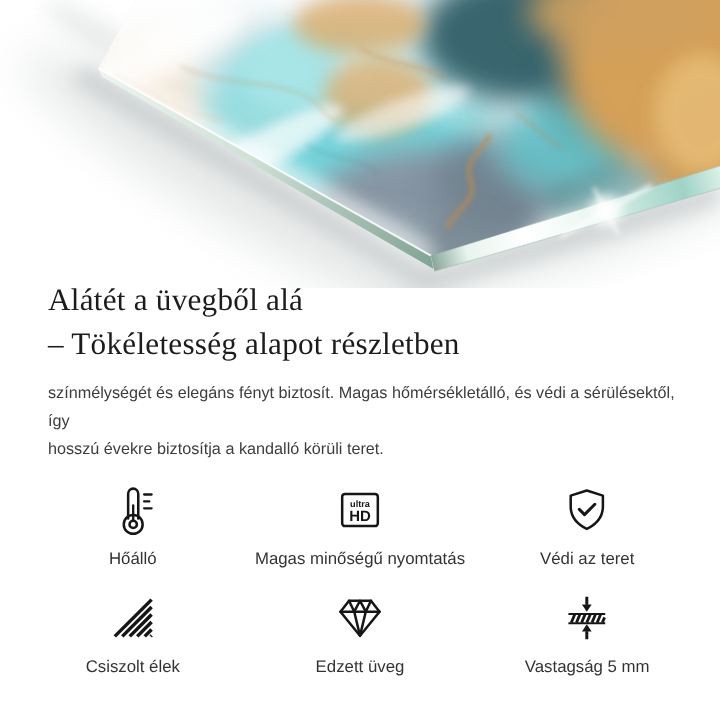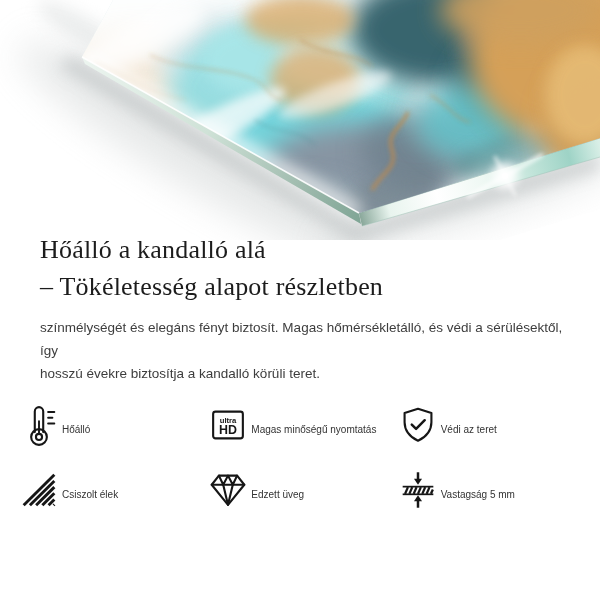--- a/index.html
+++ b/index.html
@@ -5,23 +5,23 @@
   html,body{margin:0;padding:0;background:#fff;}
   body{width:600px;height:600px;position:relative;overflow:hidden;
        font-family:"Liberation Sans",sans-serif;-webkit-font-smoothing:antialiased;}
   .hero{position:absolute;top:0;left:0;width:600px;height:240px;}
   .content{position:absolute;left:40px;top:231px;width:525px;}
   h1{margin:0;font-family:"Liberation Serif","DejaVu Serif",serif;
      font-weight:500;font-size:26px;line-height:37px;color:#1c1c1c;letter-spacing:.2px;}
   .desc{margin-top:11px;font-size:13.5px;line-height:23px;color:#3d3d3d;}
   .features{position:absolute;left:16px;top:402px;width:568px;
             display:grid;grid-template-columns:repeat(3,1fr);row-gap:19px;}
-  .feature{display:flex;flex-direction:row;align-items:center;}
+  .feature{display:flex;flex-direction:column;align-items:center;}
   .feature svg{width:46px;height:46px;display:block;}
-  .feature .flabel{margin-top:9px;font-size:10px;color:#333;text-align:center;}
+  .feature .flabel{margin-top:9px;font-size:14px;color:#333;text-align:center;}
   .ico{stroke:#161616;fill:none;stroke-width:2.2;stroke-linecap:round;stroke-linejoin:round;}
 </style>
 </head>
 <body>
 
 <div class="hero">
 <svg viewBox="0 0 600 240" width="600" height="240">
   <defs>
     <clipPath id="panelClip">
           <path d="M113,0 L600,0 L600,138 L359,213 L82,57 Z"></path>
@@ -113,21 +113,21 @@
     <circle cx="505" cy="176" r="13" fill="#ffffff" opacity="0.9" filter="url(#b5)"></circle>
     <path d="M468,197 L542,155" stroke="#ffffff" stroke-width="2.6" stroke-linecap="round" filter="url(#b2)"></path>
     <path d="M495,157 L515,195" stroke="#ffffff" stroke-width="2" stroke-linecap="round" filter="url(#b2)"></path>
     <circle cx="505" cy="176" r="3" fill="#ffffff"></circle>
   </g>
 </svg>
 </div>
 
 <div class="content">
   <h1>
-    <span>Hőálló a kandalló alá</span><br>
+    <span>Alátét a üvegből alá</span><br>
     <span>– Tökéletesség alapot részletben</span>
   </h1>
   <div class="desc">
     <div>színmélységét és elegáns fényt biztosít. Magas hőmérsékletálló, és védi a sérülésektől, így</div>
     <div>hosszú évekre biztosítja a kandalló körüli teret.</div>
   </div>
 </div>
 
 <div class="features">
 

